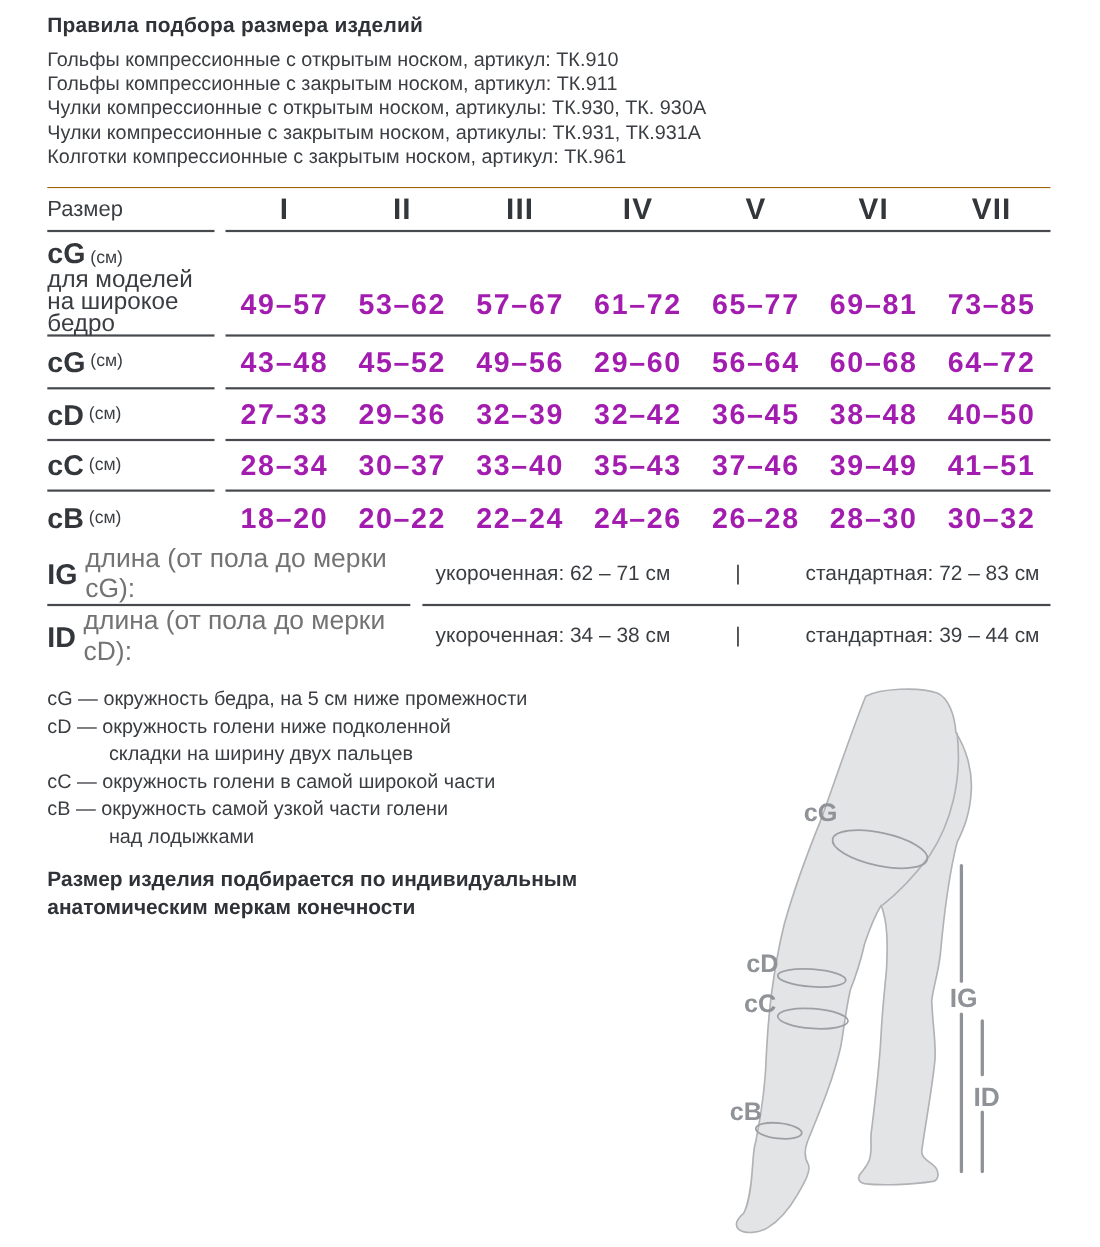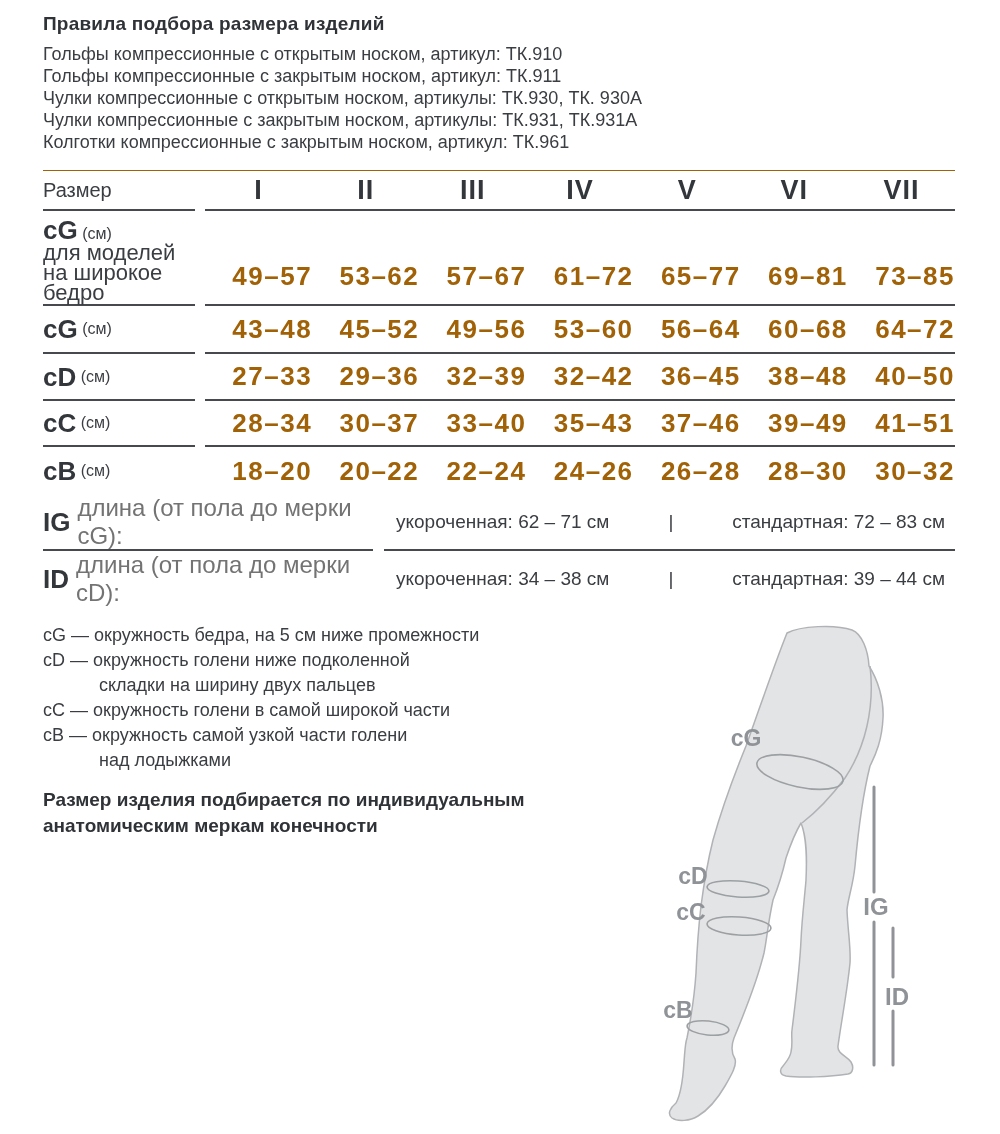--- a/index.html
+++ b/index.html
@@ -31,21 +31,21 @@
   .trow.r1 .tdata { align-items:end; padding-bottom:12px; }
   .trow.r2 { height:48px; }
   .trow.r3 { height:47px; }
   .trow.r4 { height:46px; }
   .trow.r5 { height:48px; }
   .vcenter { display:flex; align-items:center; }
 
   .code { font-size:26px; font-weight:bold; color:#33363a; line-height:26px; }
   .unit { font-size:16px; color:#3a3d41; }
   .rnote { font-size:22px; line-height:20px; color:#3a3d41; }
-  .val { text-align:right; font-size:26px; font-weight:bold; letter-spacing:1.5px; color:#a16207; white-space:nowrap; }
+  .val { text-align:center; font-size:26px; font-weight:bold; letter-spacing:1.5px; color:#a21caf; white-space:nowrap; }
 
   
   .len-row { display:flex; height:56px; }
   .len-label { flex:0 0 330px; width:330px; display:flex; align-items:center; height:100%; }
   .len-label .code { margin-right:7px; }
   .len-label .ltext { font-size:24px; color:#737373; }
   .len-value { flex:1 1 auto; margin-left:11px; height:100%; display:flex; justify-content:space-between; align-items:center; font-size:19px; color:#3a3d41; padding:0 10px 0 12px; }
 
   
   .legend { margin-top:16px; font-size:18px; line-height:25px; color:#3a3d41; }
@@ -105,21 +105,21 @@
     </div>
 
     <div class="trow r2">
       <div class="tlabel bb vcenter">
         <span class="code">cG</span>&nbsp;<span class="unit">(см)</span>
       </div>
       <div class="tdata bb">
         <div class="val">43–48</div>
         <div class="val">45–52</div>
         <div class="val">49–56</div>
-        <div class="val">53–60</div>
+        <div class="val">29–60</div>
         <div class="val">56–64</div>
         <div class="val">60–68</div>
         <div class="val">64–72</div>
       </div>
     </div>
 
     <div class="trow r3">
       <div class="tlabel bb vcenter">
         <span class="code">cD</span>&nbsp;<span class="unit">(см)</span>
       </div>

